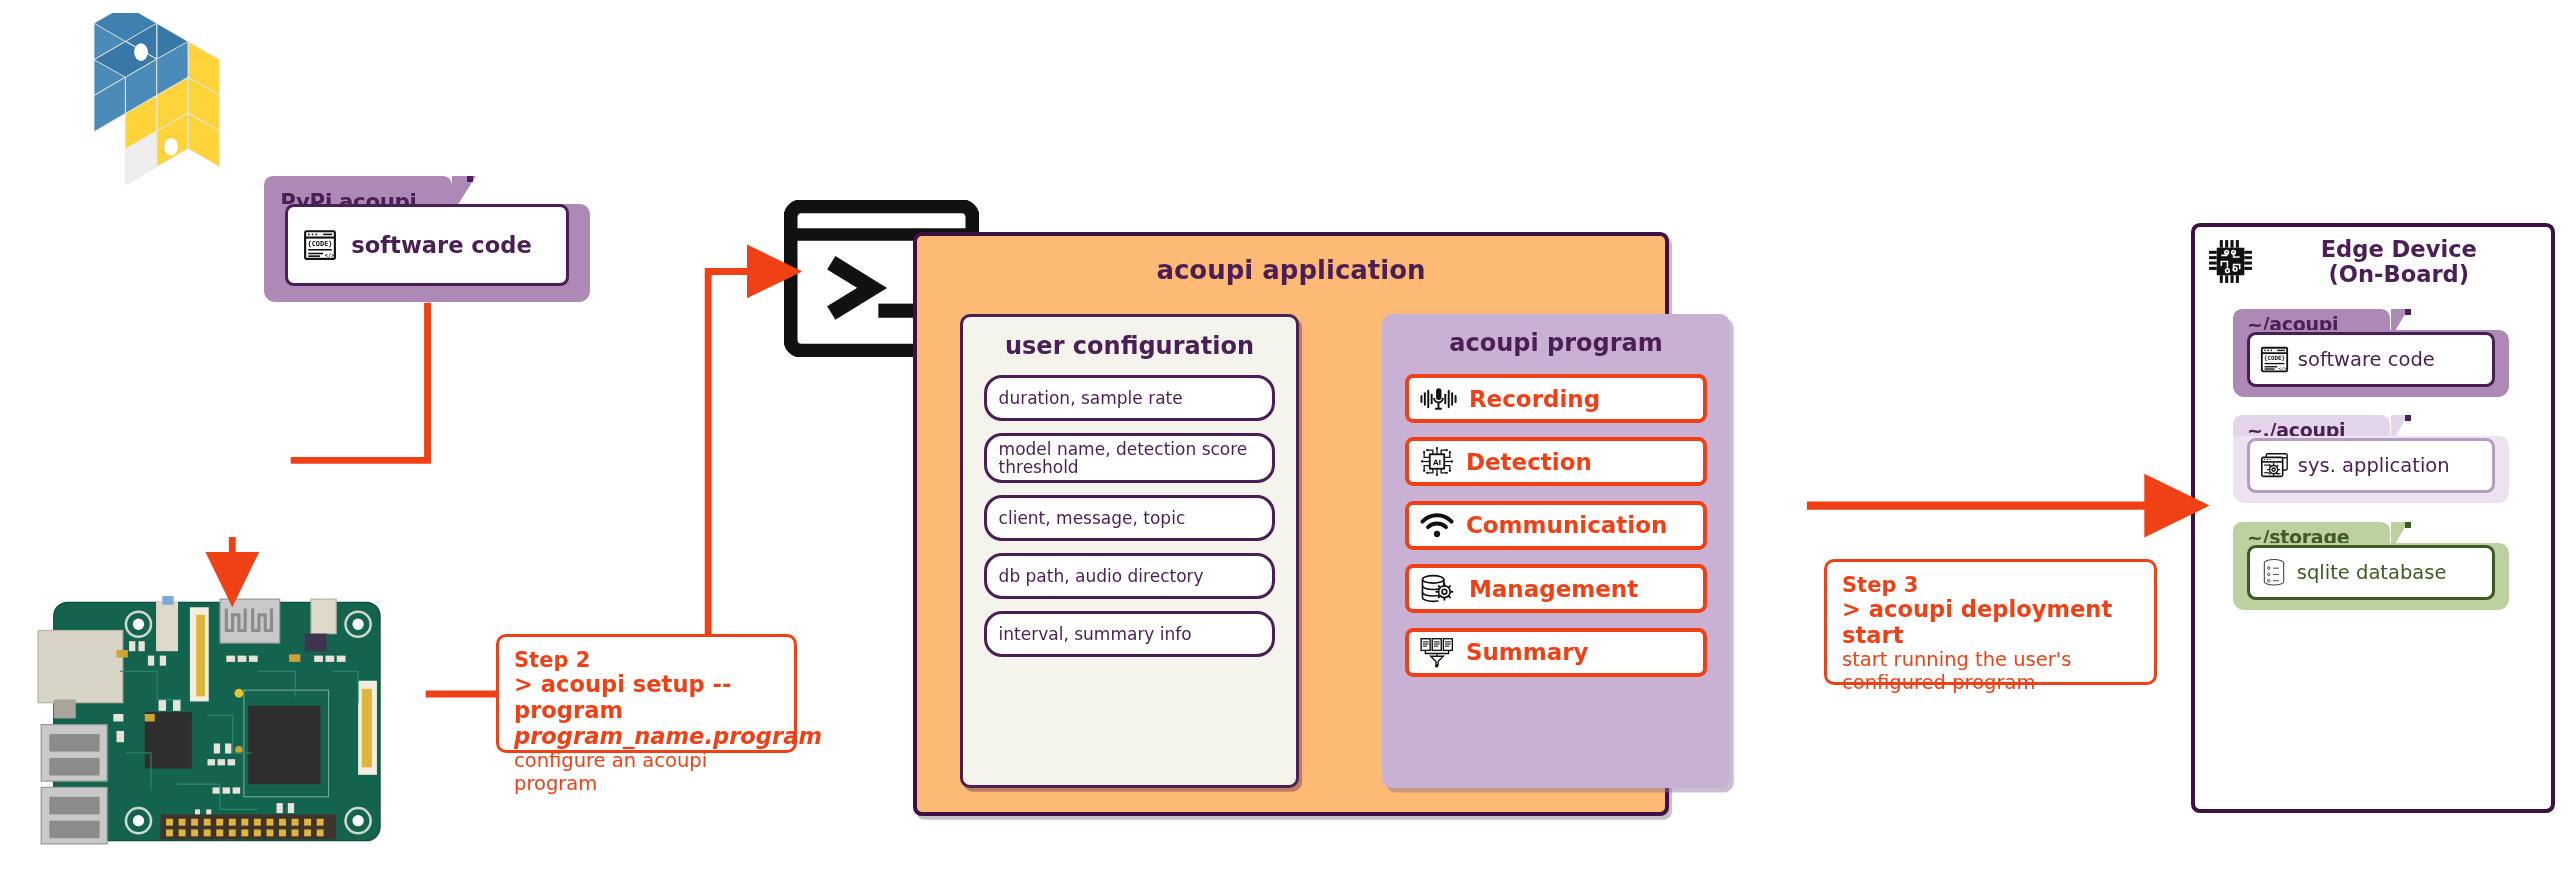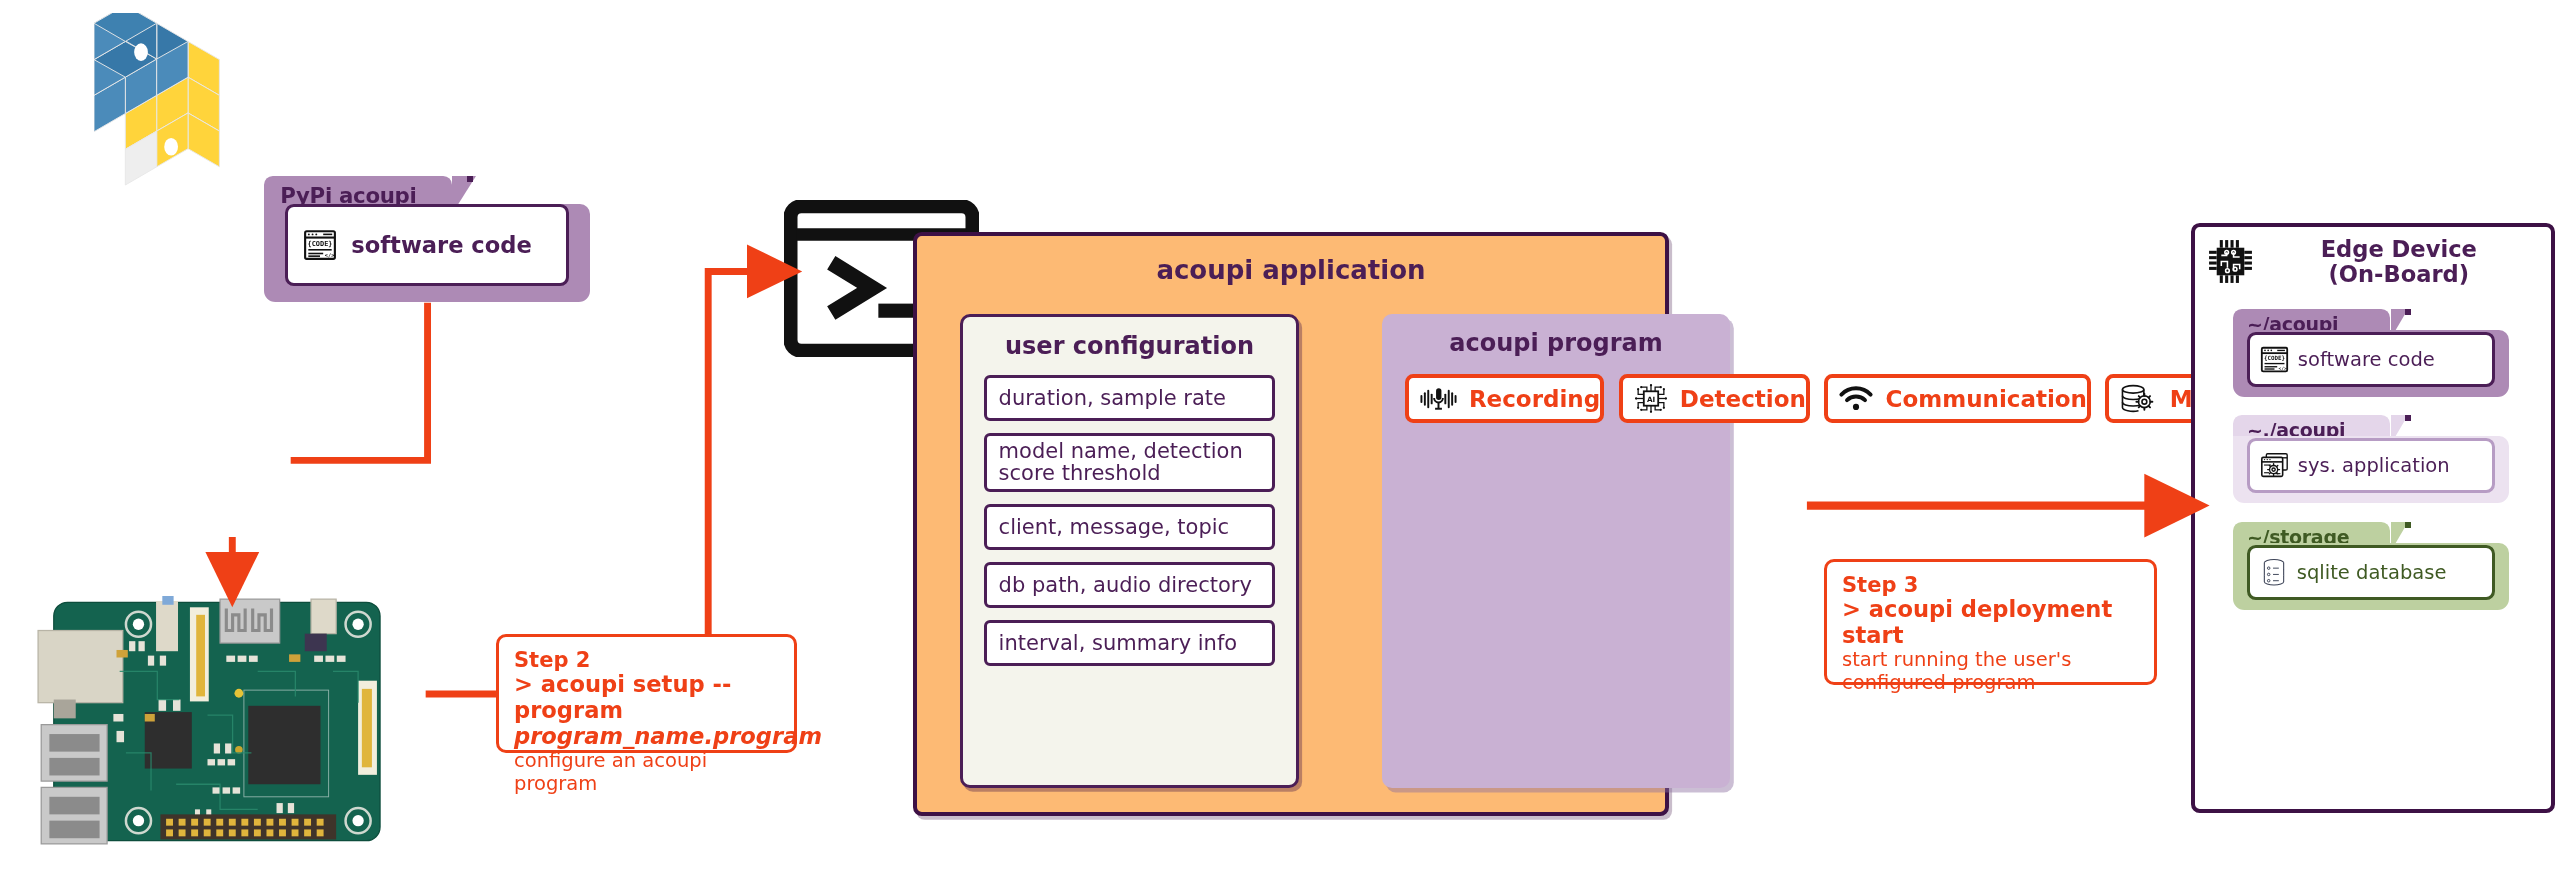--- a/index.html
+++ b/index.html
@@ -148,32 +148,32 @@
     text-align: center;
     font-size: 24px; font-weight: bold; color: #4b1e56;
   }
   .cfg-list {
     position: absolute; left: 21.3px; right: 21.3px; top: 58px;
     display: flex; flex-direction: column; gap: 12px;
   }
   .cfg-item {
     background: #ffffff;
     border: 3.1px solid #4b1e56;
-    border-radius: 6px;
+    border-radius: 18px;
     color: #4b1e56;
-    font-size: 21px;
+    font-size: 17px;
     min-height: 46px;
     display: flex; align-items: center;
     padding: 3.8px 11.3px;
     box-sizing: border-box;
     line-height: 1.08;
   }
   .prog-list {
     position: absolute; left: 22.6px; right: 22.6px; top: 60px;
-    display: flex; flex-direction: row; gap: 14.4px;
+    display: flex; flex-direction: column; gap: 14.4px;
   }
   .prog-item {
     background: #ffffff;
     border: 4.4px solid #ef4016;
     border-radius: 8.2px;
     height: 49px;
     display: flex; align-items: center;
     gap: 11.3px;
     padding-left: 10px;
     box-sizing: border-box;
@@ -263,21 +263,21 @@
         <polygon points="50,-13 0,16 0,74 50,45" fill="#4b8bba"></polygon>
         <polygon points="50,-13 100,16 50,45 0,16" fill="#3e81b0"></polygon>
       </g>
       <ellipse cx="75" cy="62" rx="11" ry="14" fill="#ffffff"></ellipse>
       <ellipse cx="123" cy="213" rx="11" ry="14" fill="#ffffff"></ellipse>
     </svg>
   </div>
 
   <div class="abs" id="pypi-folder">
     <div class="folder">
-      <div class="folder-tab pal-purple-t" style="width:188px;">
+      <div class="folder-tab pal-purple-t" style="width:188px;align-items:flex-end;">
         <span>PyPi acoupi</span>
         <span style="position:absolute;right:-24px;top:0;width:0;height:0;border-left:24px solid #ad8ab5;border-bottom:38px solid transparent;"></span>
       </div>
       <div class="folder-body pal-purple"></div>
       <div class="folder-item bd-purple">
         <span>
           <svg class="icon-svg" width="34" height="34" viewBox="0 0 64 64" style="font-size:36px">
             <rect x="4" y="6" width="56" height="52" rx="3" fill="none" stroke="#111" stroke-width="4"></rect>
             <line x1="4" y1="18" x2="60" y2="18" stroke="#111" stroke-width="4"></line>
             <circle cx="11" cy="12" r="1.8" fill="#111"></circle>

